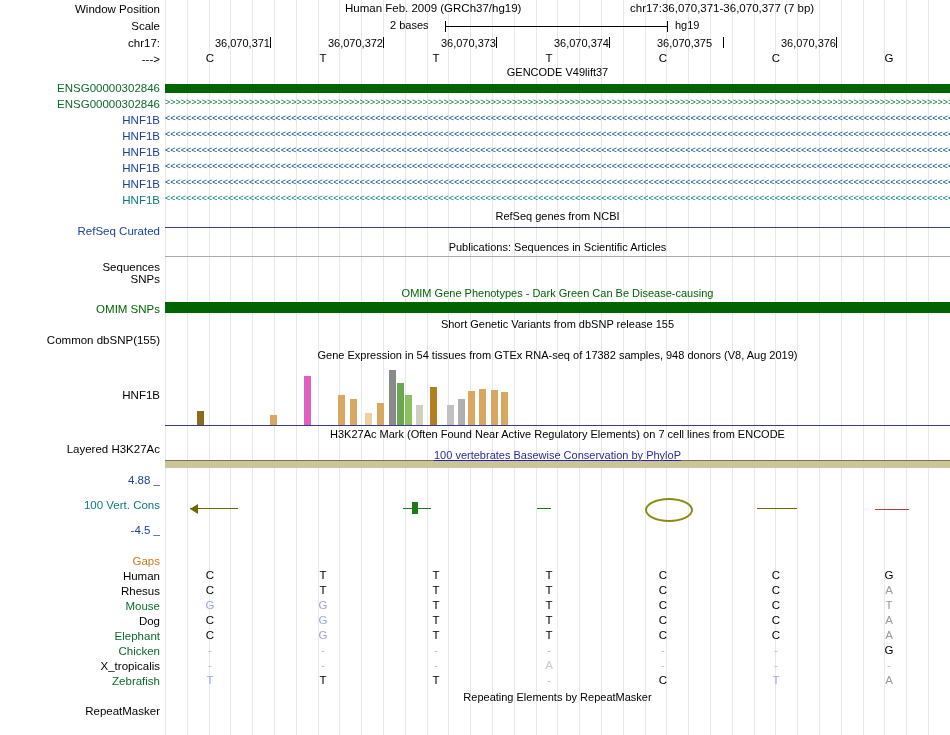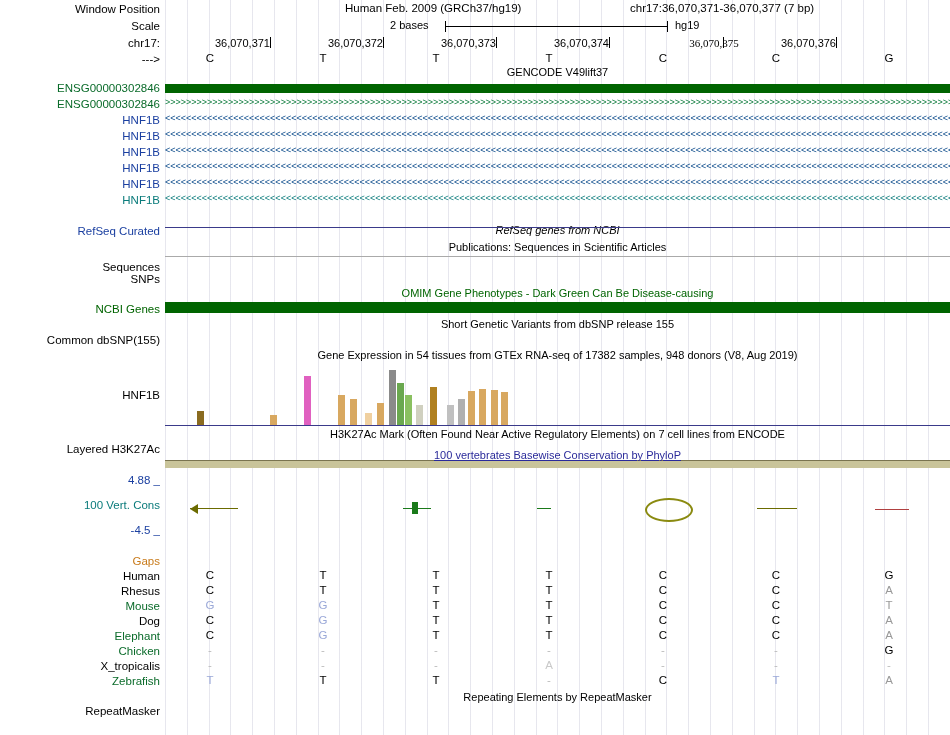--- a/index.html
+++ b/index.html
@@ -83,21 +83,21 @@
     <div class="lbl blue" style="top:114px;">HNF1B</div>
     <div class="lbl blue" style="top:130px;">HNF1B</div>
     <div class="lbl blue" style="top:146px;">HNF1B</div>
     <div class="lbl blue" style="top:162px;">HNF1B</div>
     <div class="lbl blue" style="top:178px;">HNF1B</div>
     <div class="lbl teal" style="top:194px;">HNF1B</div>
 
     <div class="lbl blue" style="top:225px;">RefSeq Curated</div>
     <div class="lbl" style="top:261px;">Sequences</div>
     <div class="lbl" style="top:273px;">SNPs</div>
-    <div class="lbl dkgreen" style="top:303px;">NCBI Genes</div>
+    <div class="lbl dkgreen" style="top:303px;">OMIM SNPs</div>
     <div class="lbl" style="top:334px;">Common dbSNP(155)</div>
     <div class="lbl" style="top:389px;">HNF1B</div>
     <div class="lbl" style="top:443px;">Layered H3K27Ac</div>
     <div class="lbl blue" style="top:474px;">4.88 _</div>
     <div class="lbl teal" style="top:499px;">100 Vert. Cons</div>
     <div class="lbl blue" style="top:524px;">-4.5 _</div>
     <div class="lbl orange" style="top:555px;">Gaps</div>
 
     <div class="lbl" style="top:570px;">Human</div>
     <div class="lbl" style="top:585px;">Rhesus</div>
@@ -128,21 +128,21 @@
       <div class="ruler-tick" style="left:218px;"></div>
       <div class="ruler-tick" style="left:331px;"></div>
       <div class="ruler-tick" style="left:444px;"></div>
       <div class="ruler-tick" style="left:558px;"></div>
       <div class="ruler-tick" style="left:671px;"></div>
     </div>
     <div class="abs" style="left:35px;top:37px;width:70px;text-align:right;">36,070,371</div>
     <div class="abs" style="left:148px;top:37px;width:70px;text-align:right;">36,070,372</div>
     <div class="abs" style="left:261px;top:37px;width:70px;text-align:right;">36,070,373</div>
     <div class="abs" style="left:374px;top:37px;width:70px;text-align:right;">36,070,374</div>
-    <div class="abs" style="left:514px;top:37px;width:70px;text-align:center;font-family:Liberation Serif, serif;">36,070,375</div>
+    <div class="abs" style="left:492px;top:37px;width:70px;text-align:left;">36,070,375</div>
     <div class="abs" style="left:601px;top:37px;width:70px;text-align:right;">36,070,376</div>
 
     <div class="seqchar" style="left:35px;top:52px;">C</div>
     <div class="seqchar" style="left:148px;top:52px;">T</div>
     <div class="seqchar" style="left:261px;top:52px;">T</div>
     <div class="seqchar" style="left:374px;top:52px;">T</div>
     <div class="seqchar" style="left:488px;top:52px;">C</div>
     <div class="seqchar" style="left:601px;top:52px;">C</div>
     <div class="seqchar" style="left:714px;top:52px;">G</div>
 
@@ -150,21 +150,21 @@
 
     <div class="genebar" style="left:0;top:84px;width:785px;"></div>
     <div class="arrowrow green" style="top:97px;left:0;">&gt;&gt;&gt;&gt;&gt;&gt;&gt;&gt;&gt;&gt;&gt;&gt;&gt;&gt;&gt;&gt;&gt;&gt;&gt;&gt;&gt;&gt;&gt;&gt;&gt;&gt;&gt;&gt;&gt;&gt;&gt;&gt;&gt;&gt;&gt;&gt;&gt;&gt;&gt;&gt;&gt;&gt;&gt;&gt;&gt;&gt;&gt;&gt;&gt;&gt;&gt;&gt;&gt;&gt;&gt;&gt;&gt;&gt;&gt;&gt;&gt;&gt;&gt;&gt;&gt;&gt;&gt;&gt;&gt;&gt;&gt;&gt;&gt;&gt;&gt;&gt;&gt;&gt;&gt;&gt;&gt;&gt;&gt;&gt;&gt;&gt;&gt;&gt;&gt;&gt;&gt;&gt;&gt;&gt;&gt;&gt;&gt;&gt;&gt;&gt;&gt;&gt;&gt;&gt;&gt;&gt;&gt;&gt;&gt;&gt;&gt;&gt;&gt;&gt;&gt;&gt;&gt;&gt;&gt;&gt;&gt;&gt;&gt;&gt;&gt;&gt;&gt;&gt;&gt;&gt;&gt;&gt;&gt;&gt;&gt;&gt;&gt;&gt;&gt;&gt;&gt;&gt;&gt;&gt;&gt;&gt;&gt;&gt;&gt;&gt;&gt;&gt;&gt;&gt;&gt;&gt;&gt;&gt;&gt;&gt;&gt;&gt;&gt;&gt;&gt;&gt;&gt;&gt;&gt;&gt;&gt;&gt;&gt;&gt;&gt;&gt;&gt;&gt;&gt;&gt;&gt;&gt;&gt;&gt;&gt;&gt;&gt;&gt;&gt;&gt;&gt;&gt;&gt;&gt;&gt;&gt;&gt;&gt;&gt;&gt;&gt;&gt;&gt;&gt;&gt;&gt;&gt;&gt;&gt;&gt;&gt;&gt;&gt;&gt;&gt;&gt;&gt;&gt;&gt;&gt;&gt;&gt;&gt;&gt;&gt;&gt;&gt;&gt;&gt;&gt;&gt;&gt;&gt;&gt;&gt;&gt;&gt;&gt;&gt;&gt;&gt;&gt;&gt;&gt;&gt;</div>
     <div class="arrowrow" style="top:113px;left:0;">&lt;&lt;&lt;&lt;&lt;&lt;&lt;&lt;&lt;&lt;&lt;&lt;&lt;&lt;&lt;&lt;&lt;&lt;&lt;&lt;&lt;&lt;&lt;&lt;&lt;&lt;&lt;&lt;&lt;&lt;&lt;&lt;&lt;&lt;&lt;&lt;&lt;&lt;&lt;&lt;&lt;&lt;&lt;&lt;&lt;&lt;&lt;&lt;&lt;&lt;&lt;&lt;&lt;&lt;&lt;&lt;&lt;&lt;&lt;&lt;&lt;&lt;&lt;&lt;&lt;&lt;&lt;&lt;&lt;&lt;&lt;&lt;&lt;&lt;&lt;&lt;&lt;&lt;&lt;&lt;&lt;&lt;&lt;&lt;&lt;&lt;&lt;&lt;&lt;&lt;&lt;&lt;&lt;&lt;&lt;&lt;&lt;&lt;&lt;&lt;&lt;&lt;&lt;&lt;&lt;&lt;&lt;&lt;&lt;&lt;&lt;&lt;&lt;&lt;&lt;&lt;&lt;&lt;&lt;&lt;&lt;&lt;&lt;&lt;&lt;&lt;&lt;&lt;&lt;&lt;&lt;&lt;&lt;&lt;&lt;&lt;&lt;&lt;&lt;&lt;&lt;&lt;&lt;&lt;&lt;&lt;&lt;&lt;&lt;&lt;&lt;&lt;&lt;&lt;&lt;&lt;&lt;&lt;&lt;&lt;&lt;&lt;&lt;&lt;&lt;&lt;&lt;&lt;&lt;&lt;&lt;&lt;&lt;&lt;&lt;&lt;&lt;&lt;&lt;&lt;&lt;&lt;&lt;&lt;&lt;&lt;&lt;&lt;&lt;&lt;&lt;&lt;&lt;&lt;&lt;&lt;&lt;&lt;&lt;&lt;&lt;&lt;&lt;&lt;&lt;&lt;&lt;&lt;&lt;&lt;&lt;&lt;&lt;&lt;&lt;&lt;&lt;&lt;&lt;&lt;&lt;&lt;&lt;&lt;&lt;&lt;&lt;&lt;&lt;&lt;&lt;&lt;&lt;&lt;&lt;&lt;&lt;&lt;&lt;&lt;&lt;&lt;&lt;&lt;&lt;</div>
     <div class="arrowrow" style="top:129px;left:0;">&lt;&lt;&lt;&lt;&lt;&lt;&lt;&lt;&lt;&lt;&lt;&lt;&lt;&lt;&lt;&lt;&lt;&lt;&lt;&lt;&lt;&lt;&lt;&lt;&lt;&lt;&lt;&lt;&lt;&lt;&lt;&lt;&lt;&lt;&lt;&lt;&lt;&lt;&lt;&lt;&lt;&lt;&lt;&lt;&lt;&lt;&lt;&lt;&lt;&lt;&lt;&lt;&lt;&lt;&lt;&lt;&lt;&lt;&lt;&lt;&lt;&lt;&lt;&lt;&lt;&lt;&lt;&lt;&lt;&lt;&lt;&lt;&lt;&lt;&lt;&lt;&lt;&lt;&lt;&lt;&lt;&lt;&lt;&lt;&lt;&lt;&lt;&lt;&lt;&lt;&lt;&lt;&lt;&lt;&lt;&lt;&lt;&lt;&lt;&lt;&lt;&lt;&lt;&lt;&lt;&lt;&lt;&lt;&lt;&lt;&lt;&lt;&lt;&lt;&lt;&lt;&lt;&lt;&lt;&lt;&lt;&lt;&lt;&lt;&lt;&lt;&lt;&lt;&lt;&lt;&lt;&lt;&lt;&lt;&lt;&lt;&lt;&lt;&lt;&lt;&lt;&lt;&lt;&lt;&lt;&lt;&lt;&lt;&lt;&lt;&lt;&lt;&lt;&lt;&lt;&lt;&lt;&lt;&lt;&lt;&lt;&lt;&lt;&lt;&lt;&lt;&lt;&lt;&lt;&lt;&lt;&lt;&lt;&lt;&lt;&lt;&lt;&lt;&lt;&lt;&lt;&lt;&lt;&lt;&lt;&lt;&lt;&lt;&lt;&lt;&lt;&lt;&lt;&lt;&lt;&lt;&lt;&lt;&lt;&lt;&lt;&lt;&lt;&lt;&lt;&lt;&lt;&lt;&lt;&lt;&lt;&lt;&lt;&lt;&lt;&lt;&lt;&lt;&lt;&lt;&lt;&lt;&lt;&lt;&lt;&lt;&lt;&lt;&lt;&lt;&lt;&lt;&lt;&lt;&lt;&lt;&lt;&lt;&lt;&lt;&lt;&lt;&lt;&lt;&lt;</div>
     <div class="arrowrow" style="top:145px;left:0;">&lt;&lt;&lt;&lt;&lt;&lt;&lt;&lt;&lt;&lt;&lt;&lt;&lt;&lt;&lt;&lt;&lt;&lt;&lt;&lt;&lt;&lt;&lt;&lt;&lt;&lt;&lt;&lt;&lt;&lt;&lt;&lt;&lt;&lt;&lt;&lt;&lt;&lt;&lt;&lt;&lt;&lt;&lt;&lt;&lt;&lt;&lt;&lt;&lt;&lt;&lt;&lt;&lt;&lt;&lt;&lt;&lt;&lt;&lt;&lt;&lt;&lt;&lt;&lt;&lt;&lt;&lt;&lt;&lt;&lt;&lt;&lt;&lt;&lt;&lt;&lt;&lt;&lt;&lt;&lt;&lt;&lt;&lt;&lt;&lt;&lt;&lt;&lt;&lt;&lt;&lt;&lt;&lt;&lt;&lt;&lt;&lt;&lt;&lt;&lt;&lt;&lt;&lt;&lt;&lt;&lt;&lt;&lt;&lt;&lt;&lt;&lt;&lt;&lt;&lt;&lt;&lt;&lt;&lt;&lt;&lt;&lt;&lt;&lt;&lt;&lt;&lt;&lt;&lt;&lt;&lt;&lt;&lt;&lt;&lt;&lt;&lt;&lt;&lt;&lt;&lt;&lt;&lt;&lt;&lt;&lt;&lt;&lt;&lt;&lt;&lt;&lt;&lt;&lt;&lt;&lt;&lt;&lt;&lt;&lt;&lt;&lt;&lt;&lt;&lt;&lt;&lt;&lt;&lt;&lt;&lt;&lt;&lt;&lt;&lt;&lt;&lt;&lt;&lt;&lt;&lt;&lt;&lt;&lt;&lt;&lt;&lt;&lt;&lt;&lt;&lt;&lt;&lt;&lt;&lt;&lt;&lt;&lt;&lt;&lt;&lt;&lt;&lt;&lt;&lt;&lt;&lt;&lt;&lt;&lt;&lt;&lt;&lt;&lt;&lt;&lt;&lt;&lt;&lt;&lt;&lt;&lt;&lt;&lt;&lt;&lt;&lt;&lt;&lt;&lt;&lt;&lt;&lt;&lt;&lt;&lt;&lt;&lt;&lt;&lt;&lt;&lt;&lt;&lt;&lt;</div>
     <div class="arrowrow" style="top:161px;left:0;">&lt;&lt;&lt;&lt;&lt;&lt;&lt;&lt;&lt;&lt;&lt;&lt;&lt;&lt;&lt;&lt;&lt;&lt;&lt;&lt;&lt;&lt;&lt;&lt;&lt;&lt;&lt;&lt;&lt;&lt;&lt;&lt;&lt;&lt;&lt;&lt;&lt;&lt;&lt;&lt;&lt;&lt;&lt;&lt;&lt;&lt;&lt;&lt;&lt;&lt;&lt;&lt;&lt;&lt;&lt;&lt;&lt;&lt;&lt;&lt;&lt;&lt;&lt;&lt;&lt;&lt;&lt;&lt;&lt;&lt;&lt;&lt;&lt;&lt;&lt;&lt;&lt;&lt;&lt;&lt;&lt;&lt;&lt;&lt;&lt;&lt;&lt;&lt;&lt;&lt;&lt;&lt;&lt;&lt;&lt;&lt;&lt;&lt;&lt;&lt;&lt;&lt;&lt;&lt;&lt;&lt;&lt;&lt;&lt;&lt;&lt;&lt;&lt;&lt;&lt;&lt;&lt;&lt;&lt;&lt;&lt;&lt;&lt;&lt;&lt;&lt;&lt;&lt;&lt;&lt;&lt;&lt;&lt;&lt;&lt;&lt;&lt;&lt;&lt;&lt;&lt;&lt;&lt;&lt;&lt;&lt;&lt;&lt;&lt;&lt;&lt;&lt;&lt;&lt;&lt;&lt;&lt;&lt;&lt;&lt;&lt;&lt;&lt;&lt;&lt;&lt;&lt;&lt;&lt;&lt;&lt;&lt;&lt;&lt;&lt;&lt;&lt;&lt;&lt;&lt;&lt;&lt;&lt;&lt;&lt;&lt;&lt;&lt;&lt;&lt;&lt;&lt;&lt;&lt;&lt;&lt;&lt;&lt;&lt;&lt;&lt;&lt;&lt;&lt;&lt;&lt;&lt;&lt;&lt;&lt;&lt;&lt;&lt;&lt;&lt;&lt;&lt;&lt;&lt;&lt;&lt;&lt;&lt;&lt;&lt;&lt;&lt;&lt;&lt;&lt;&lt;&lt;&lt;&lt;&lt;&lt;&lt;&lt;&lt;&lt;&lt;&lt;&lt;&lt;&lt;</div>
     <div class="arrowrow" style="top:177px;left:0;">&lt;&lt;&lt;&lt;&lt;&lt;&lt;&lt;&lt;&lt;&lt;&lt;&lt;&lt;&lt;&lt;&lt;&lt;&lt;&lt;&lt;&lt;&lt;&lt;&lt;&lt;&lt;&lt;&lt;&lt;&lt;&lt;&lt;&lt;&lt;&lt;&lt;&lt;&lt;&lt;&lt;&lt;&lt;&lt;&lt;&lt;&lt;&lt;&lt;&lt;&lt;&lt;&lt;&lt;&lt;&lt;&lt;&lt;&lt;&lt;&lt;&lt;&lt;&lt;&lt;&lt;&lt;&lt;&lt;&lt;&lt;&lt;&lt;&lt;&lt;&lt;&lt;&lt;&lt;&lt;&lt;&lt;&lt;&lt;&lt;&lt;&lt;&lt;&lt;&lt;&lt;&lt;&lt;&lt;&lt;&lt;&lt;&lt;&lt;&lt;&lt;&lt;&lt;&lt;&lt;&lt;&lt;&lt;&lt;&lt;&lt;&lt;&lt;&lt;&lt;&lt;&lt;&lt;&lt;&lt;&lt;&lt;&lt;&lt;&lt;&lt;&lt;&lt;&lt;&lt;&lt;&lt;&lt;&lt;&lt;&lt;&lt;&lt;&lt;&lt;&lt;&lt;&lt;&lt;&lt;&lt;&lt;&lt;&lt;&lt;&lt;&lt;&lt;&lt;&lt;&lt;&lt;&lt;&lt;&lt;&lt;&lt;&lt;&lt;&lt;&lt;&lt;&lt;&lt;&lt;&lt;&lt;&lt;&lt;&lt;&lt;&lt;&lt;&lt;&lt;&lt;&lt;&lt;&lt;&lt;&lt;&lt;&lt;&lt;&lt;&lt;&lt;&lt;&lt;&lt;&lt;&lt;&lt;&lt;&lt;&lt;&lt;&lt;&lt;&lt;&lt;&lt;&lt;&lt;&lt;&lt;&lt;&lt;&lt;&lt;&lt;&lt;&lt;&lt;&lt;&lt;&lt;&lt;&lt;&lt;&lt;&lt;&lt;&lt;&lt;&lt;&lt;&lt;&lt;&lt;&lt;&lt;&lt;&lt;&lt;&lt;&lt;&lt;&lt;&lt;</div>
     <div class="arrowrow" style="top:193px;left:0;color:#0a7b7b;">&lt;&lt;&lt;&lt;&lt;&lt;&lt;&lt;&lt;&lt;&lt;&lt;&lt;&lt;&lt;&lt;&lt;&lt;&lt;&lt;&lt;&lt;&lt;&lt;&lt;&lt;&lt;&lt;&lt;&lt;&lt;&lt;&lt;&lt;&lt;&lt;&lt;&lt;&lt;&lt;&lt;&lt;&lt;&lt;&lt;&lt;&lt;&lt;&lt;&lt;&lt;&lt;&lt;&lt;&lt;&lt;&lt;&lt;&lt;&lt;&lt;&lt;&lt;&lt;&lt;&lt;&lt;&lt;&lt;&lt;&lt;&lt;&lt;&lt;&lt;&lt;&lt;&lt;&lt;&lt;&lt;&lt;&lt;&lt;&lt;&lt;&lt;&lt;&lt;&lt;&lt;&lt;&lt;&lt;&lt;&lt;&lt;&lt;&lt;&lt;&lt;&lt;&lt;&lt;&lt;&lt;&lt;&lt;&lt;&lt;&lt;&lt;&lt;&lt;&lt;&lt;&lt;&lt;&lt;&lt;&lt;&lt;&lt;&lt;&lt;&lt;&lt;&lt;&lt;&lt;&lt;&lt;&lt;&lt;&lt;&lt;&lt;&lt;&lt;&lt;&lt;&lt;&lt;&lt;&lt;&lt;&lt;&lt;&lt;&lt;&lt;&lt;&lt;&lt;&lt;&lt;&lt;&lt;&lt;&lt;&lt;&lt;&lt;&lt;&lt;&lt;&lt;&lt;&lt;&lt;&lt;&lt;&lt;&lt;&lt;&lt;&lt;&lt;&lt;&lt;&lt;&lt;&lt;&lt;&lt;&lt;&lt;&lt;&lt;&lt;&lt;&lt;&lt;&lt;&lt;&lt;&lt;&lt;&lt;&lt;&lt;&lt;&lt;&lt;&lt;&lt;&lt;&lt;&lt;&lt;&lt;&lt;&lt;&lt;&lt;&lt;&lt;&lt;&lt;&lt;&lt;&lt;&lt;&lt;&lt;&lt;&lt;&lt;&lt;&lt;&lt;&lt;&lt;&lt;&lt;&lt;&lt;&lt;&lt;&lt;&lt;&lt;&lt;&lt;&lt;</div>
 
-    <div class="centered" style="top:224px;font-style:italic;">RefSeq genes from NCBI</div>
+    <div class="centered" style="top:210px;">RefSeq genes from NCBI</div>
     <div class="hr-blue" style="top:227px;"></div>
 
     <div class="centered" style="top:241px;">Publications: Sequences in Scientific Articles</div>
     <div class="hr-thin" style="top:256px;background:#aaa;"></div>
 
     <div class="centered" style="top:287px;color:#006400;">OMIM Gene Phenotypes - Dark Green Can Be Disease-causing</div>
     <div class="omimbar" style="top:302px;"></div>
 
     <div class="centered" style="top:318px;">Short Genetic Variants from dbSNP release 155</div>
 

